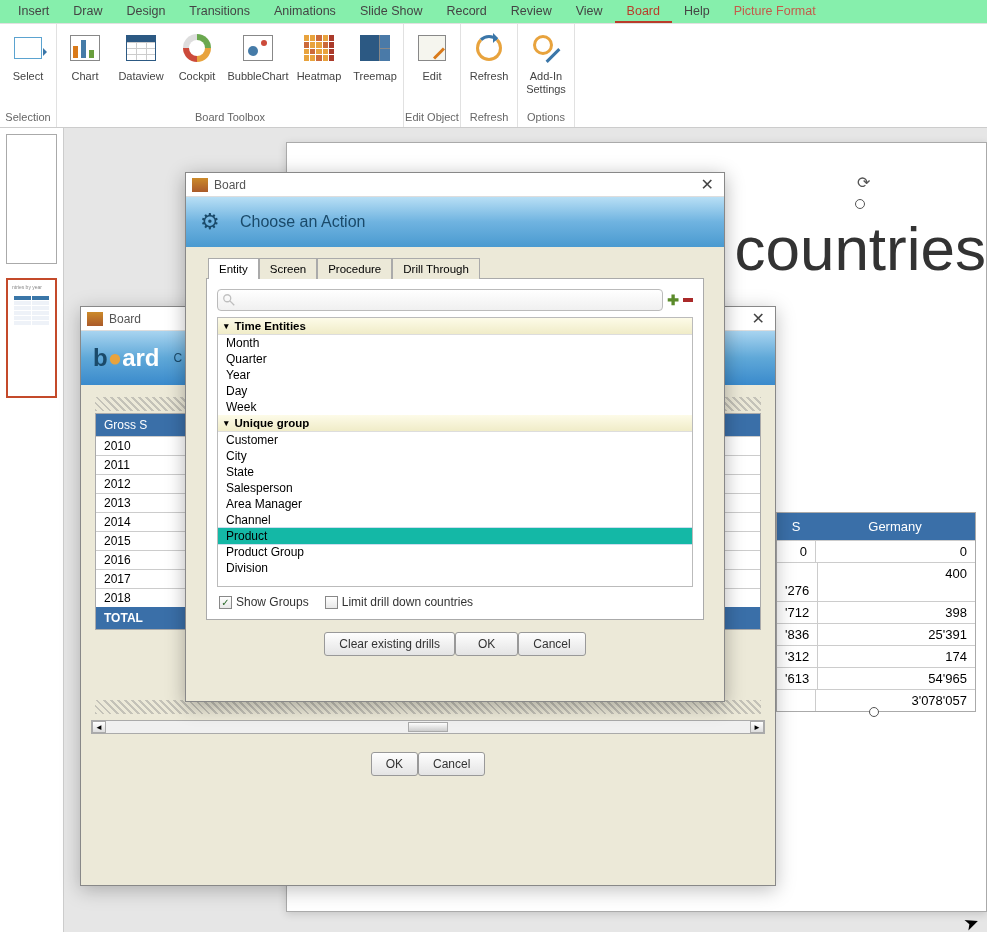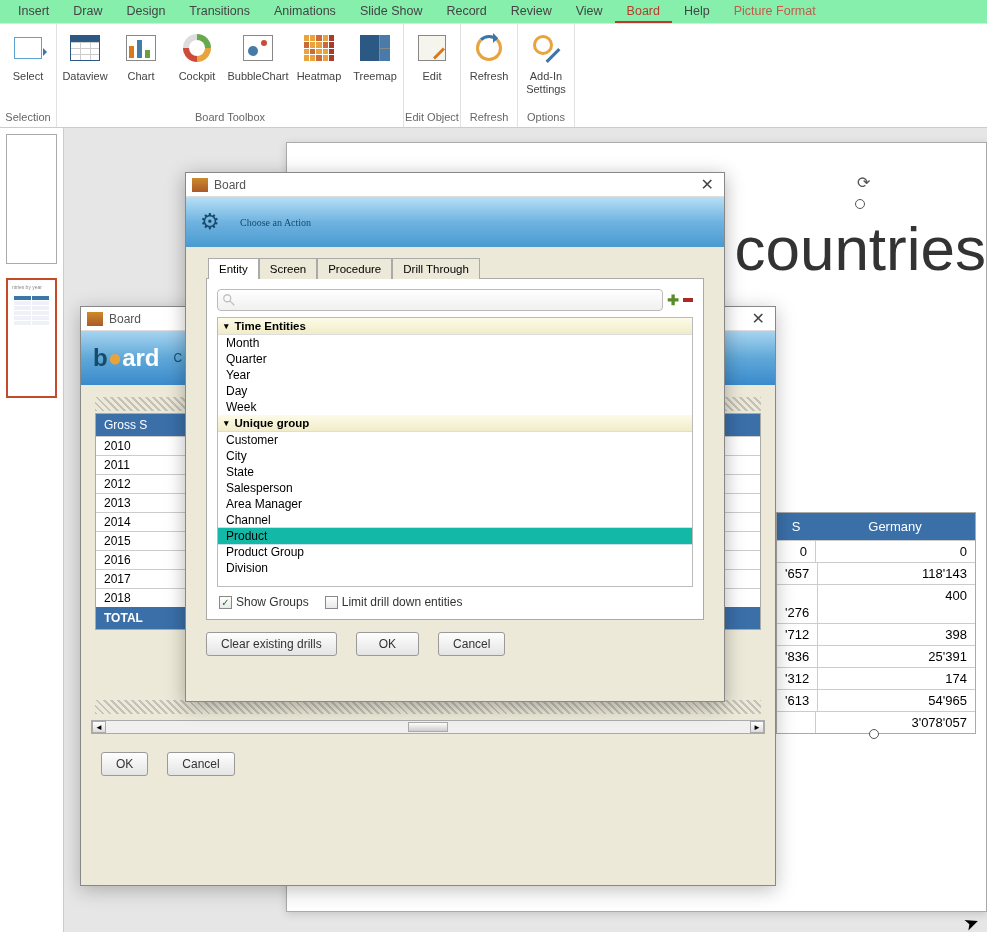--- a/index.html
+++ b/index.html
@@ -70,21 +70,21 @@
 
 .blue-strip{height:54px;background:linear-gradient(#a8d4f0,#5fa8d8,#3a8acc);display:flex;align-items:center;padding:0 12px;}
 .board-logo{font-size:24px;color:#fff;font-weight:600;}
 .board-logo .b1{color:#1a4a6a;}
 .board-logo .dot{color:#e8a33d;}
 
 
 .inner-dialog { position: absolute; left: 185px; top: 172px; width: 540px; height: 530px; background: #ece9d8; border: 1px solid #888; box-shadow: 0 4px 18px rgba(0,0,0,.3); z-index: 50; }
 .gear-bar{height:50px;background:linear-gradient(#b8dff5,#6fb3e0,#4a9ad0);display:flex;align-items:center;padding:0 14px;gap:16px;}
 .gear-icon{width:24px;height:24px;color:#1a4a6a;font-size:22px;line-height:24px;}
-.gear-text{color:#1a4a6a;font-size:10px;font-family:Liberation Serif, serif;}
+.gear-text{color:#1a4a6a;font-size:16px;}
 
 .tab-strip{display:flex;padding:10px 22px 0;gap:0;}
 .tab{padding:4px 10px;font-size:11.5px;background:#ece9d8;border:1px solid #aaa;border-bottom:none;position:relative;top:1px;cursor:pointer;}
 .tab.active{background:#fff;z-index:2;}
 .tab-panel{margin:0 20px;background:#fff;border:1px solid #aaa;padding:10px;}
 
 .search-row{display:flex;align-items:center;gap:4px;margin-bottom:6px;}
 .search-box{flex:1;height:22px;border:1px solid #bbb;border-radius:4px;display:flex;align-items:center;padding:0 4px;background:linear-gradient(#fff,#f0f0f0);}
 .search-box svg{width:14px;height:14px;opacity:.5;}
 .plus-icon{color:#5a8a2a;font-size:14px;font-weight:bold;cursor:pointer;}
@@ -93,21 +93,21 @@
 .entity-list{height:270px;border:1px solid #bbb;overflow-y:scroll;font-size:12px;background:#fff;position:relative;}
 .entity-group{padding:2px 6px;background:linear-gradient(#fdfbe8,#f0ecc8);font-weight:bold;font-size:11.5px;display:flex;align-items:center;gap:6px;border-bottom:1px solid #ddd;}
 .entity-group .chev{font-size:9px;}
 .entity-item{padding:1px 8px;cursor:pointer;}
 .entity-item.hover{background:#14b8a6;border:1px solid #cde;margin:-1px;}
 
 .check-row{display:flex;align-items:center;gap:6px;padding:8px 2px 0;font-size:12px;color:#333;}
 .check-row label{display:flex;align-items:center;gap:4px;}
 .chk{width:13px;height:13px;border:1px solid #888;background:linear-gradient(#fff,#e8e8e8);display:inline-flex;align-items:center;justify-content:center;font-size:10px;color:#2a6a2a;}
 
-.dlg-buttons{display:flex;justify-content:flex-start;gap:19px;padding:12px 20px;}
+.dlg-buttons{display:flex;justify-content:center;gap:0;padding:12px 20px;}
 .btn{background:linear-gradient(#fefefe,#e4e4e4);border:1px solid #999;padding:4px 14px;font-size:12px;border-radius:3px;cursor:pointer;color:#333;}
 
 
 .right-table{position:absolute;left:776px;top:384px;width:200px;font-size:13px;text-align:right;background:#fff;border:1px solid #aaa;}
 .right-table .rt-head{background:#3a6fa8;color:#fff;text-align:center;padding:6px;font-size:13px;}
 .right-table .rt-row{display:flex;border-top:1px solid #ccc;}
 .right-table .rt-row span{flex:1;padding:3px 8px;border-left:1px solid #ccc;}
 .right-table .rt-row span:first-child{border-left:none;}
 
 
@@ -148,33 +148,33 @@
         <div class="rib-btn-lbl">Select</div>
       </div>
     </div>
     <div class="rib-group-label">Selection</div>
   </div>
 
   <div class="rib-group">
     <div class="rib-group-buttons">
       <div class="rib-btn">
           <div class="rib-btn-icon">
+            <div class="icon-chart">
+              <i></i>
+              <i></i>
+              <i></i>
+            </div>
+          </div>
+          <div class="rib-btn-lbl">Chart</div>
+        </div>
+      <div class="rib-btn">
+          <div class="rib-btn-icon">
             <div class="icon-grid"></div>
           </div>
           <div class="rib-btn-lbl">Dataview</div>
-        </div>
-      <div class="rib-btn">
-          <div class="rib-btn-icon">
-            <div class="icon-chart">
-              <i></i>
-              <i></i>
-              <i></i>
-            </div>
-          </div>
-          <div class="rib-btn-lbl">Chart</div>
         </div>
       <div class="rib-btn">
           <div class="rib-btn-icon">
             <div class="icon-gauge"></div>
           </div>
           <div class="rib-btn-lbl">Cockpit</div>
         </div>
       <div class="rib-btn rib-btn-wide">
           <div class="rib-btn-icon">
             <div class="icon-bubble"></div>
@@ -290,24 +290,20 @@
 
   <div class="right-table">
     <div style="display:flex;">
         <div style="flex:0 0 38px;background:#3a6fa8;color:#fff;text-align:center;padding:6px;">S</div>
         <div class="rt-head" style="flex:1;">Germany</div>
       </div>
     <div id="right-rows">
         <div class="rt-row">
           <span style="flex:0 0 38px;">0</span>
           <span>0</span>
-        </div>
-        <div class="rt-row">
-          <span style="flex:0 0 38px;">'657</span>
-          <span>118'143</span>
         </div>
         <div class="rt-row">
           <span style="flex:0 0 38px;margin-top:17px;">'276</span>
           <span>400</span>
         </div>
         <div class="rt-row">
           <span style="flex:0 0 38px;">'712</span>
           <span>398</span>
         </div>
         <div class="rt-row">
@@ -425,21 +421,21 @@
         <div class="entity-item">Division</div>
       </div>
 
     <div class="check-row">
       <label>
           <span class="chk">✓</span>
           <span>Show Groups</span>
         </label>
       <label style="margin-left:10px;">
           <span class="chk"></span>
-          <span>Limit drill down entities</span>
+          <span>Limit drill down countries</span>
         </label>
     </div>
   </div>
 
   <div class="dlg-buttons">
     <div class="btn">Clear existing drills</div>
     <div class="btn" style="padding:4px 22px;">OK</div>
     <div class="btn">Cancel</div>
   </div>
 </div>

